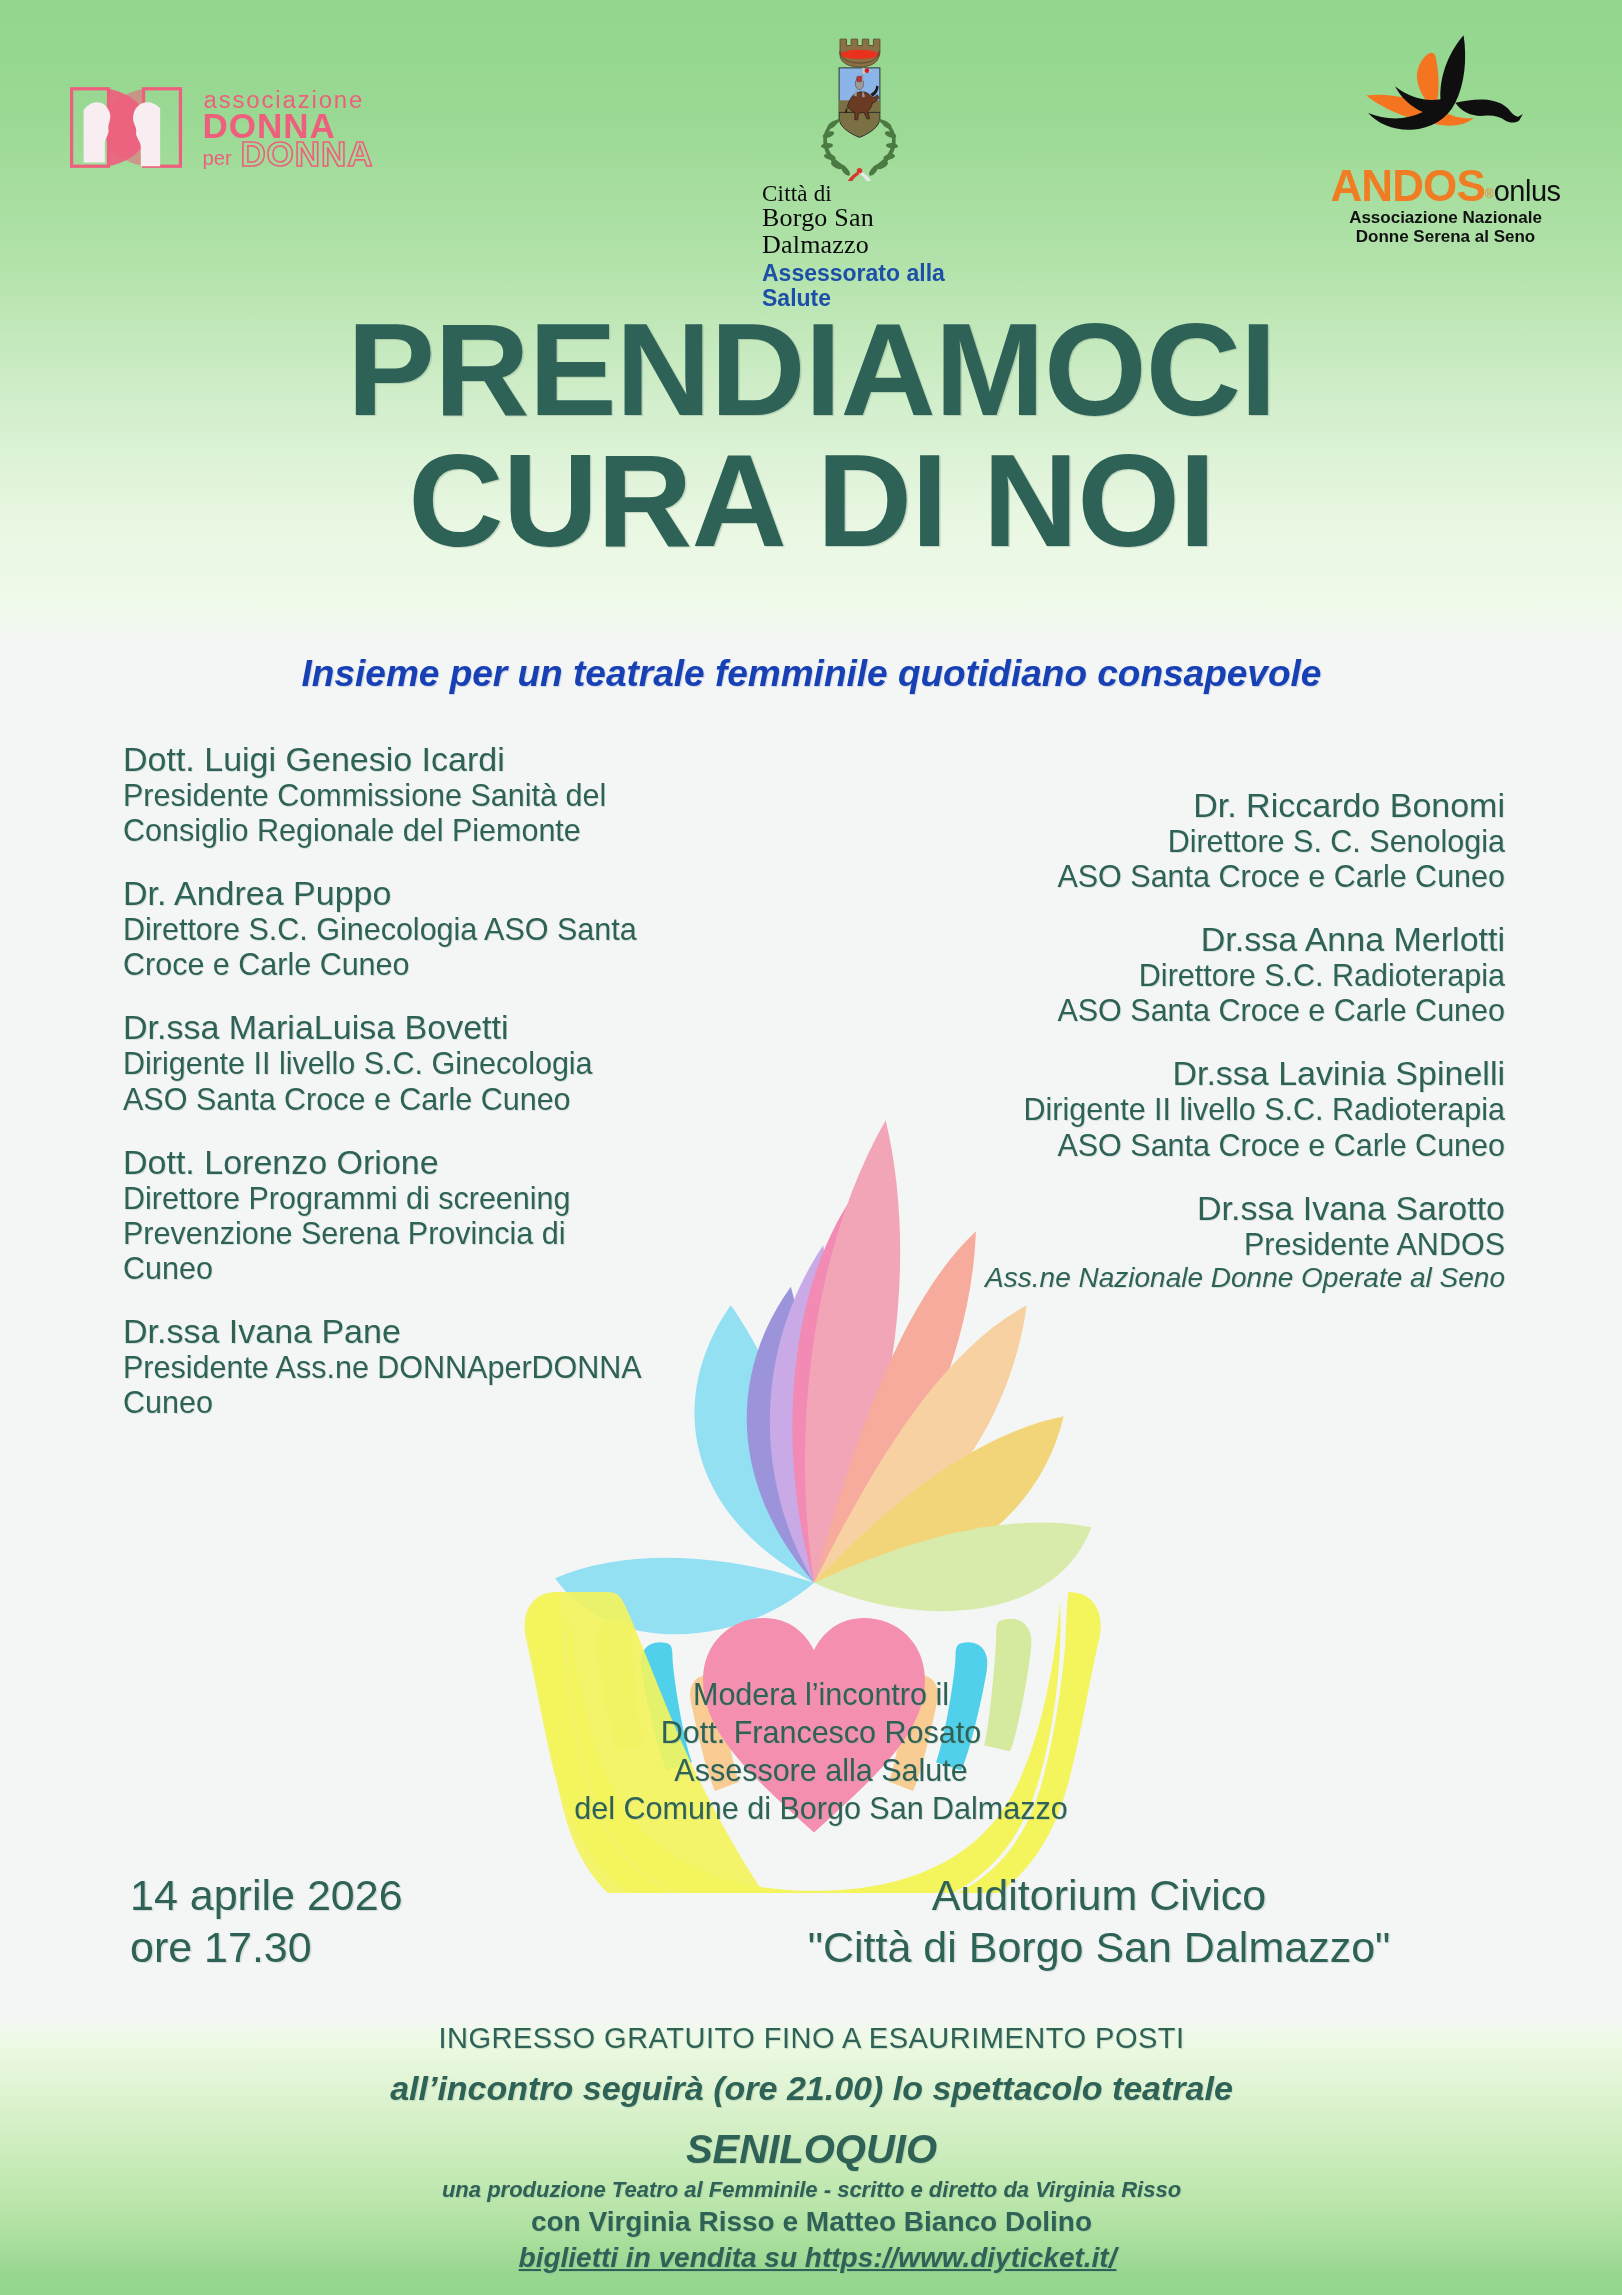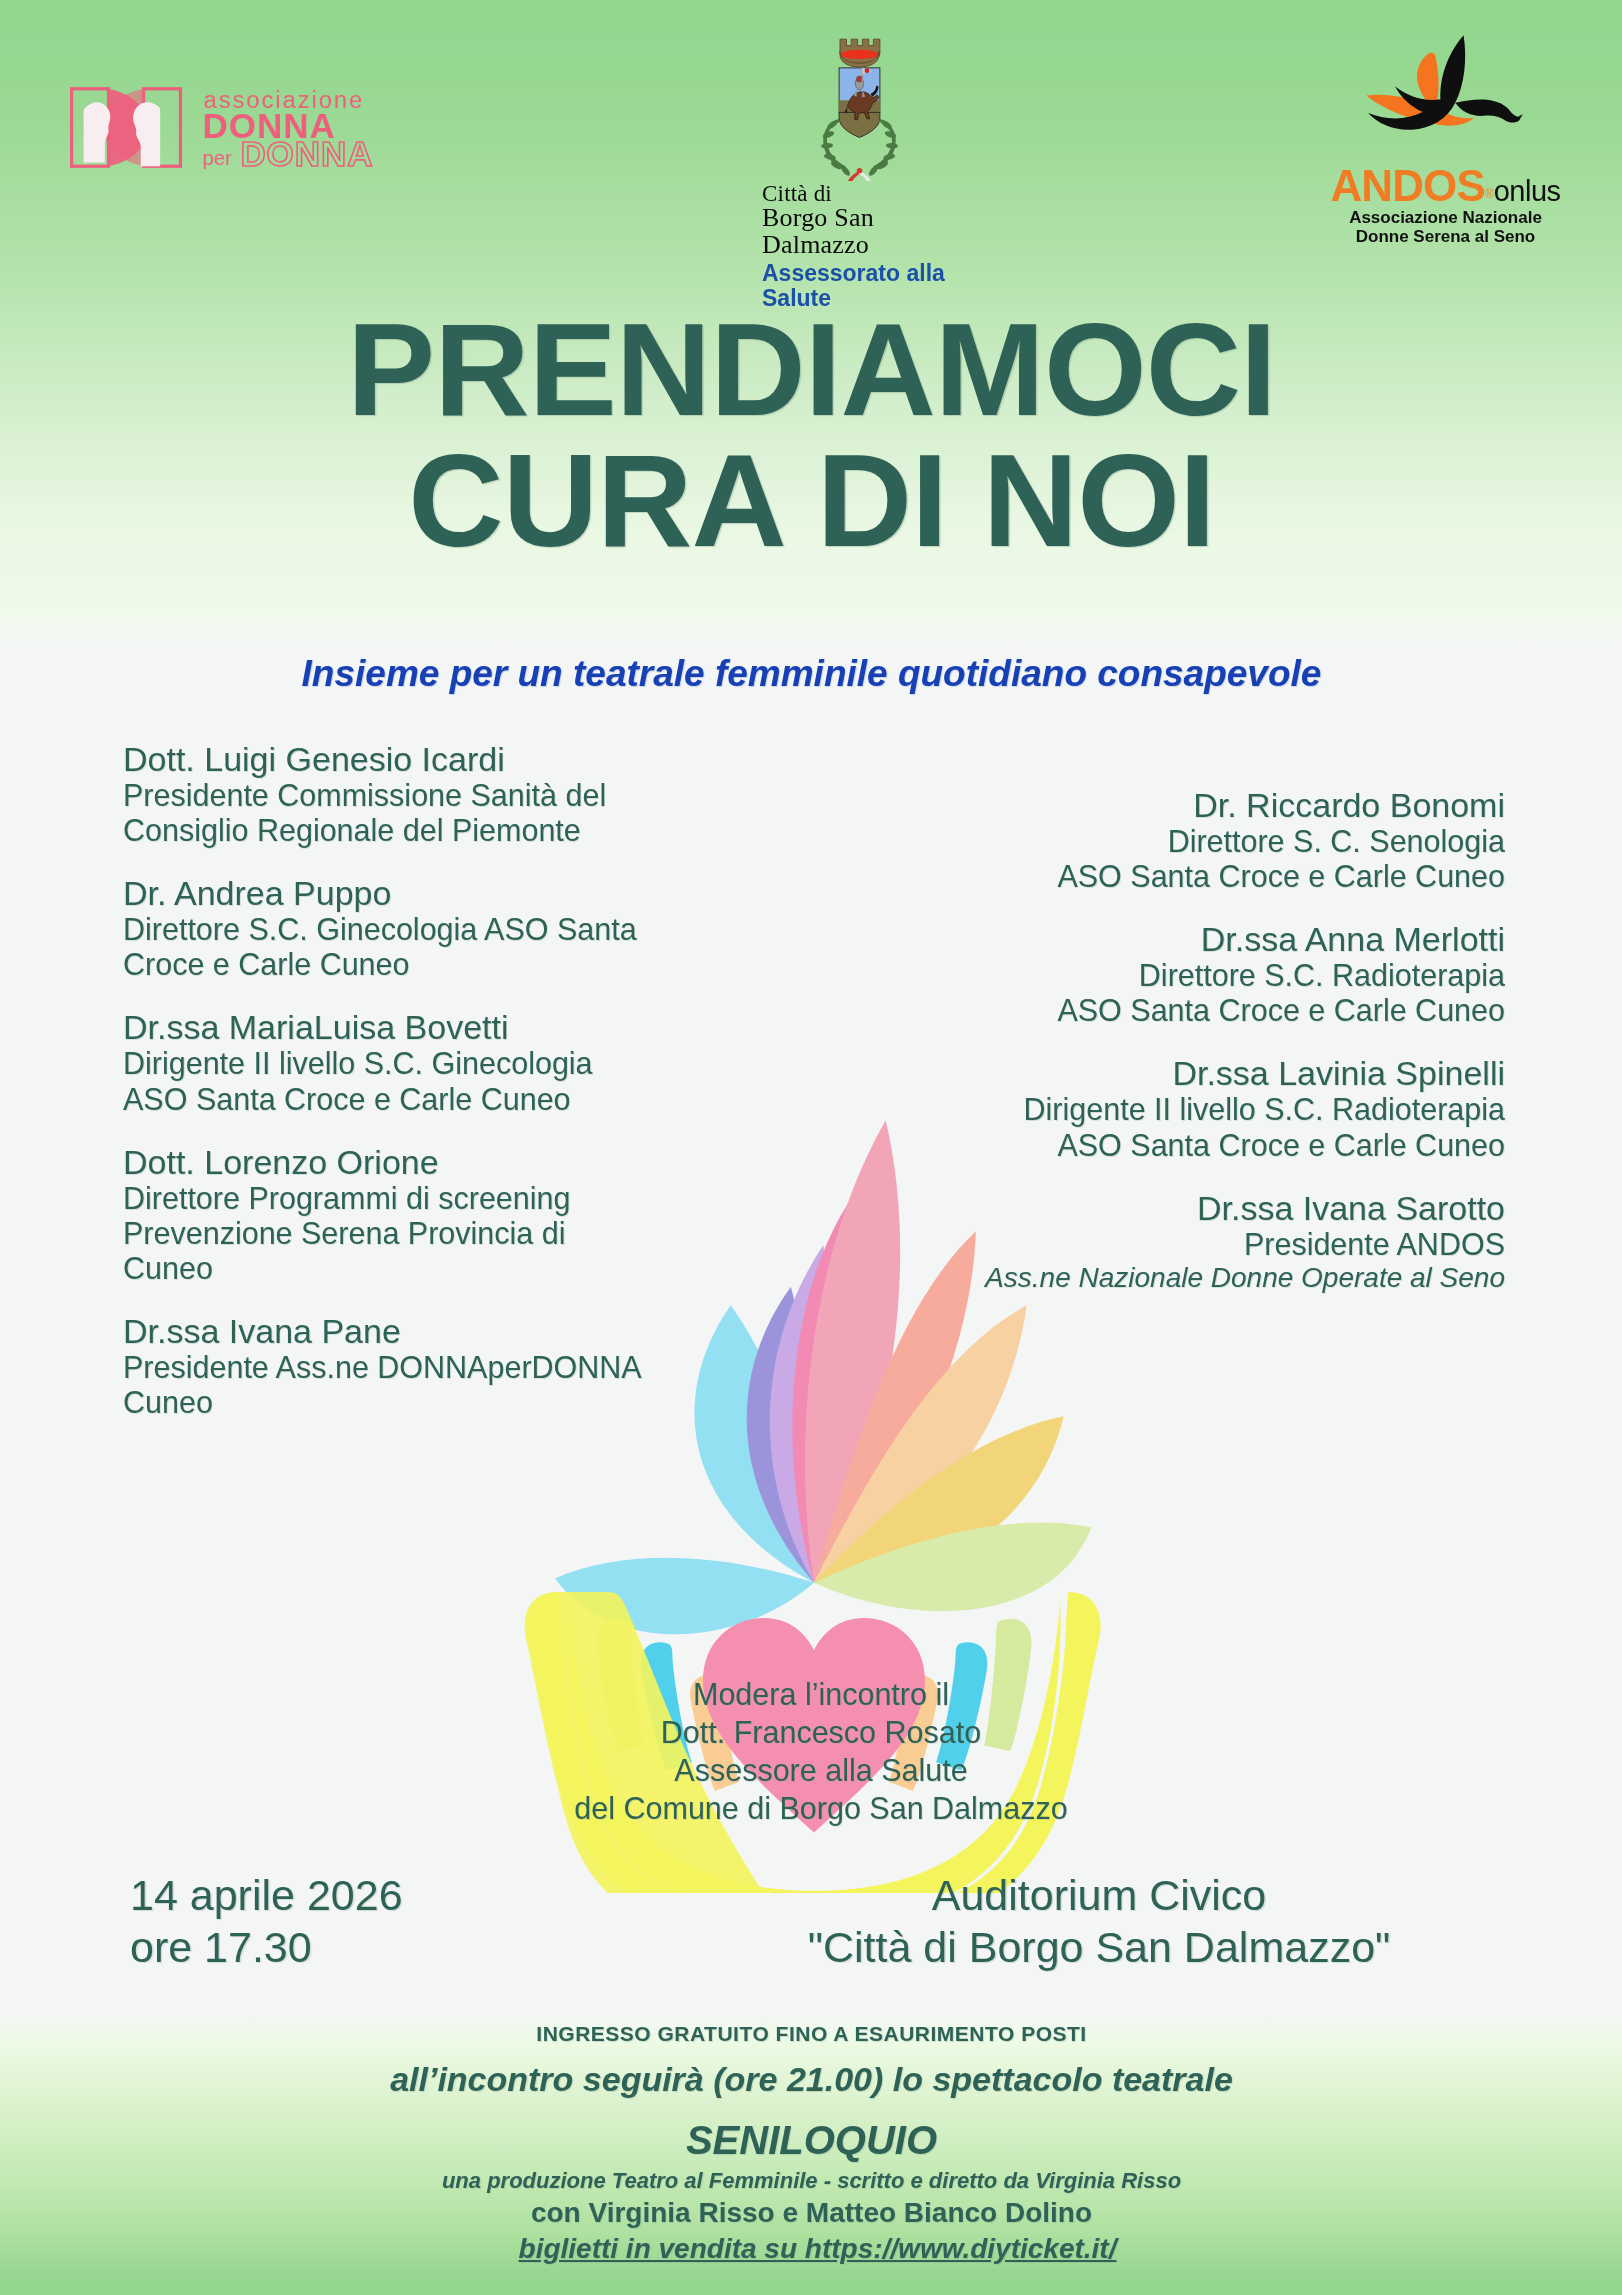--- a/index.html
+++ b/index.html
@@ -101,21 +101,21 @@
     position:absolute;left:685px;top:1869px;width:828px;text-align:center;
     color:#2f6257;font-size:43px;line-height:1.22;
     text-shadow:1.4px 1.4px 0.9px rgba(140,165,150,.32);
   }
 
   
   .footer{
     position:absolute;left:0;top:2022px;width:1623px;text-align:center;
     color:#2f6257;
   }
-  .footer .f-free{font-size:21px;font-weight:bold;letter-spacing:0.5px;text-shadow:0.9px 0.9px 0.9px rgba(130,160,140,.35);}
+  .footer .f-free{font-size:29px;font-weight:normal;letter-spacing:0.5px;text-shadow:0.9px 0.9px 0.9px rgba(130,160,140,.35);}
   .footer .f-show{font-size:34px;font-weight:bold;font-style:italic;margin-top:14px;text-shadow:0.9px 0.9px 0.9px rgba(130,160,140,.35);}
   .footer .f-title{font-size:40px;font-weight:bold;font-style:italic;margin-top:19px;text-shadow:0.9px 0.9px 0.9px rgba(130,160,140,.35);}
   .footer .f-prod{font-size:22px;font-weight:bold;font-style:italic;margin-top:4.6px;text-shadow:0.9px 0.9px 0.9px rgba(130,160,140,.35);}
   .footer .f-cast{font-size:28px;font-weight:bold;margin-top:3.7px;text-shadow:0.9px 0.9px 0.9px rgba(130,160,140,.35);}
   .footer .f-tickets{font-size:28px;font-weight:bold;font-style:italic;margin-top:3.7px;text-decoration:underline;text-shadow:0.9px 0.9px 0.9px rgba(130,160,140,.35);padding-left:12px;}
 </style>
 </head>
 <body>
 
 <div id="poster">

